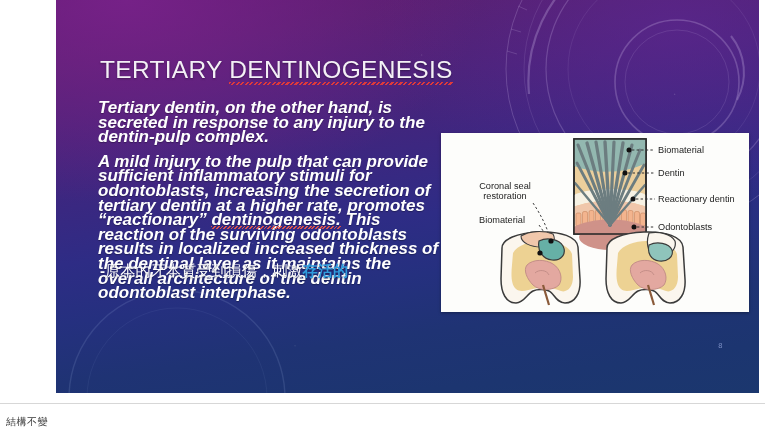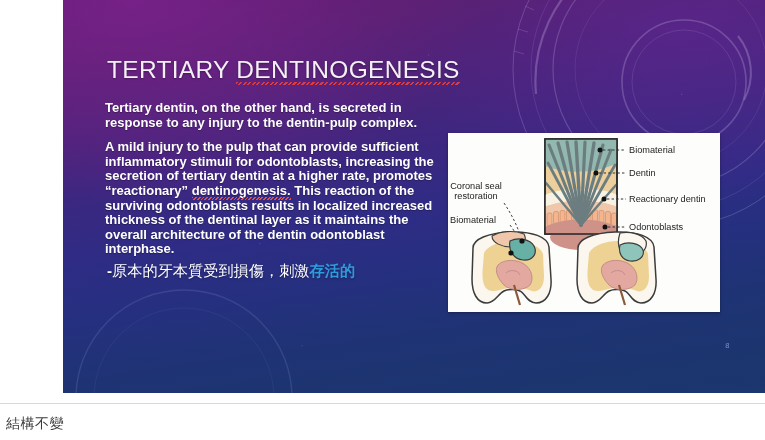--- a/index.html
+++ b/index.html
@@ -18,21 +18,21 @@
   .page {
     position: relative;
     width: 765px;
     height: 440px;
     background: #ffffff;
   }
 
   
   .slide {
     position: absolute;
-    left: 63px;
+    left: 56px;
     top: 0px;
     width: 703px;
     height: 393px;
     overflow: hidden;
     background:
       radial-gradient(ellipse 520px 300px at 10% 0%, rgba(122,34,140,0.85) 0%, rgba(122,34,140,0.0) 68%),
       radial-gradient(ellipse 430px 260px at 88% 6%, rgba(96,40,150,0.55) 0%, rgba(96,40,150,0.0) 70%),
       linear-gradient(172deg,
         #5d1a6c 0%,
         #56206f 12%,
@@ -114,25 +114,26 @@
 
   
   .body-col {
     position: absolute;
     left: 42px;
     top: 101px;
     width: 342px;
   }
   .para {
     color: #ffffff;
-    font-size: 13px;
+    font-size: 17px;
     line-height: 14.6px;
     font-weight: 700;
     margin: 0 0 10px 0;
     text-shadow: 0 1px 1px rgba(0,0,0,0.30);
+    font-style: italic;
   }
   .para.p1 { font-weight: 700; }
   .para .spell-lc {
     position: relative;
     display: inline-block;
   }
   .para .spell-lc::after {
     content: "";
     position: absolute;
     left: 0; right: 0;
@@ -167,20 +168,21 @@
   
   .pic {
     position: absolute;
     left: 385px;      
     top: 133px;
     width: 272px;     
     height: 179px;
     background: #fdfdfb;
     box-shadow: 0 1px 3px rgba(0,0,0,0.35);
     overflow: hidden;
+    padding-left: 36px;
   }
 
   
   .slide-num {
     position: absolute;
     right: 36px;
     top: 341px;
     font-size: 7.5px;
     color: #7b8fc4;
     letter-spacing: 0.5px;
@@ -192,21 +194,21 @@
     left: 0;
     top: 403px;
     width: 765px;
     height: 1px;
     background: #d7d7d7;
   }
   .notes-text {
     position: absolute;
     left: 6px;
     top: 415px;
-    font-size: 14px;
+    font-size: 10px;
     color: #3a3a3a;
     letter-spacing: 0.5px;
   }
 </style>
 </head>
 <body>
 
 <div class="page">
 
   <div class="slide">

